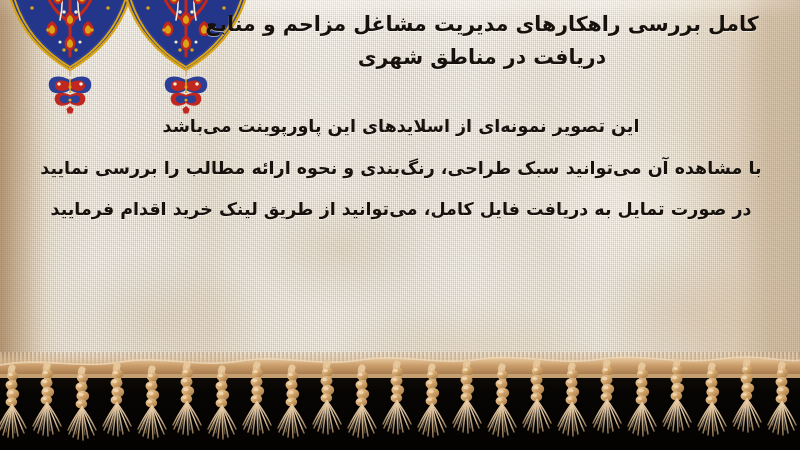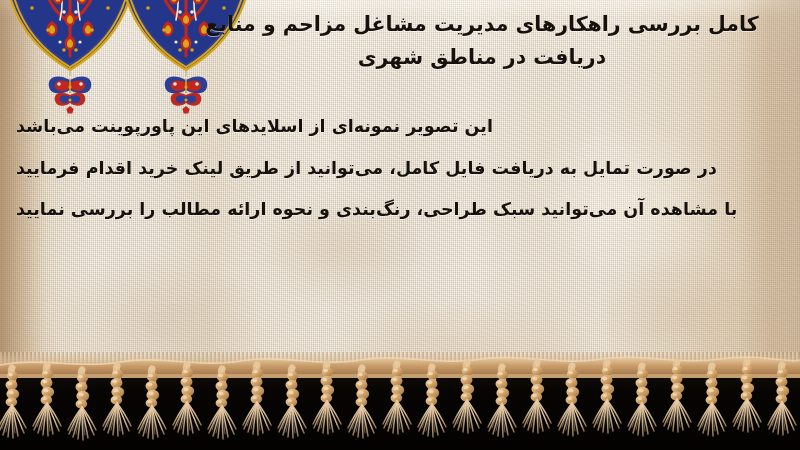--- a/index.html
+++ b/index.html
@@ -104,21 +104,21 @@
     line-height:1.62;
     letter-spacing:0px;
     white-space:nowrap;
     text-shadow:0 1px 0 rgba(255,252,244,0.55);
   }
 
   .body-block {
     position:absolute;
     right:14px; top:106px;
     width:770px;
-    text-align:left;
+    text-align:center;
     direction:rtl;
   }
   .body-line {
     font-size:17.5px;
     font-weight:700;
     color:#16110c;
     line-height:2.38;
     white-space:nowrap;
     text-shadow:0 1px 0 rgba(255,252,244,0.50);
   }
@@ -401,22 +401,22 @@
     </svg>
   </div>
 
   <div class="title-block">
     <div class="title-line">کامل بررسی راهکارهای مدیریت مشاغل مزاحم و منابع</div>
     <div class="title-line">دریافت در مناطق شهری</div>
   </div>
 
   <div class="body-block">
     <div class="body-line">این تصویر نمونه‌ای از اسلایدهای این پاورپوینت می‌باشد</div>
+    <div class="body-line">با مشاهده آن می‌توانید سبک طراحی، رنگ‌بندی و نحوه ارائه مطالب را بررسی نمایید</div>
     <div class="body-line">در صورت تمایل به دریافت فایل کامل، می‌توانید از طریق لینک خرید اقدام فرمایید</div>
-    <div class="body-line">با مشاهده آن می‌توانید سبک طراحی، رنگ‌بندی و نحوه ارائه مطالب را بررسی نمایید</div>
   </div>
 
   <div class="black-band"></div>
   <div class="fringe-header"></div>
 
   <svg id="fringe-svg" width="800" height="106" viewBox="0 0 800 106" xmlns="http://www.w3.org/2000/svg">
     <defs>
       <linearGradient id="cordg" x1="0" y1="0" x2="0" y2="1">
         <stop offset="0%" stop-color="#e7c79c"></stop>
         <stop offset="45%" stop-color="#cb9f6c"></stop>

